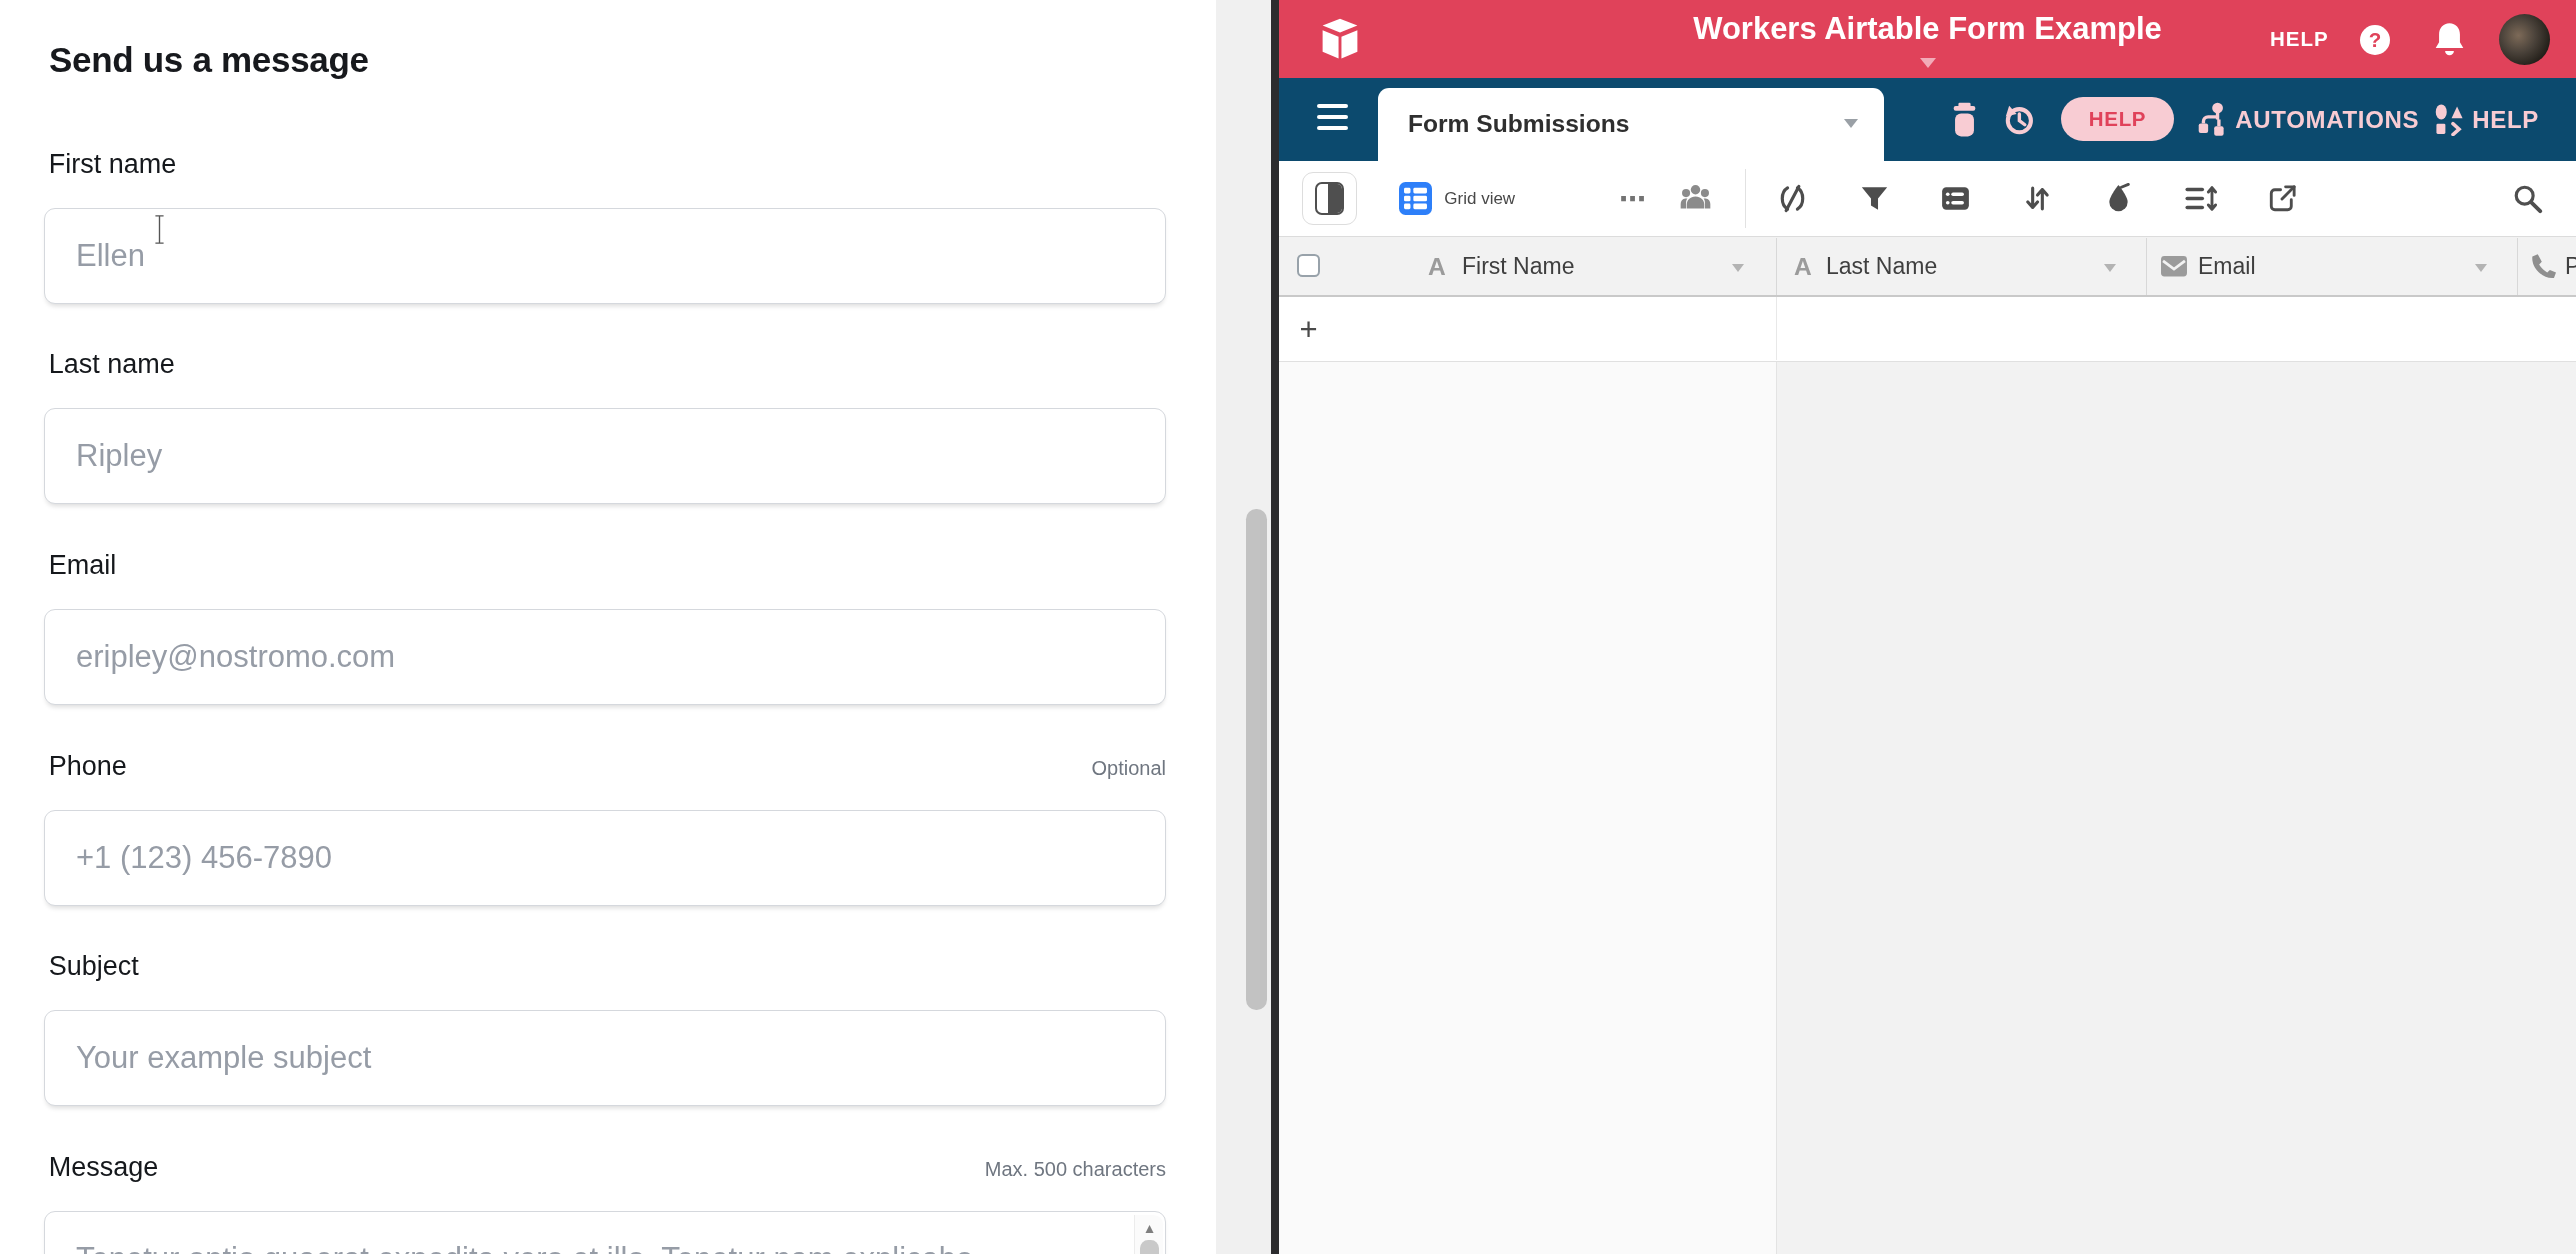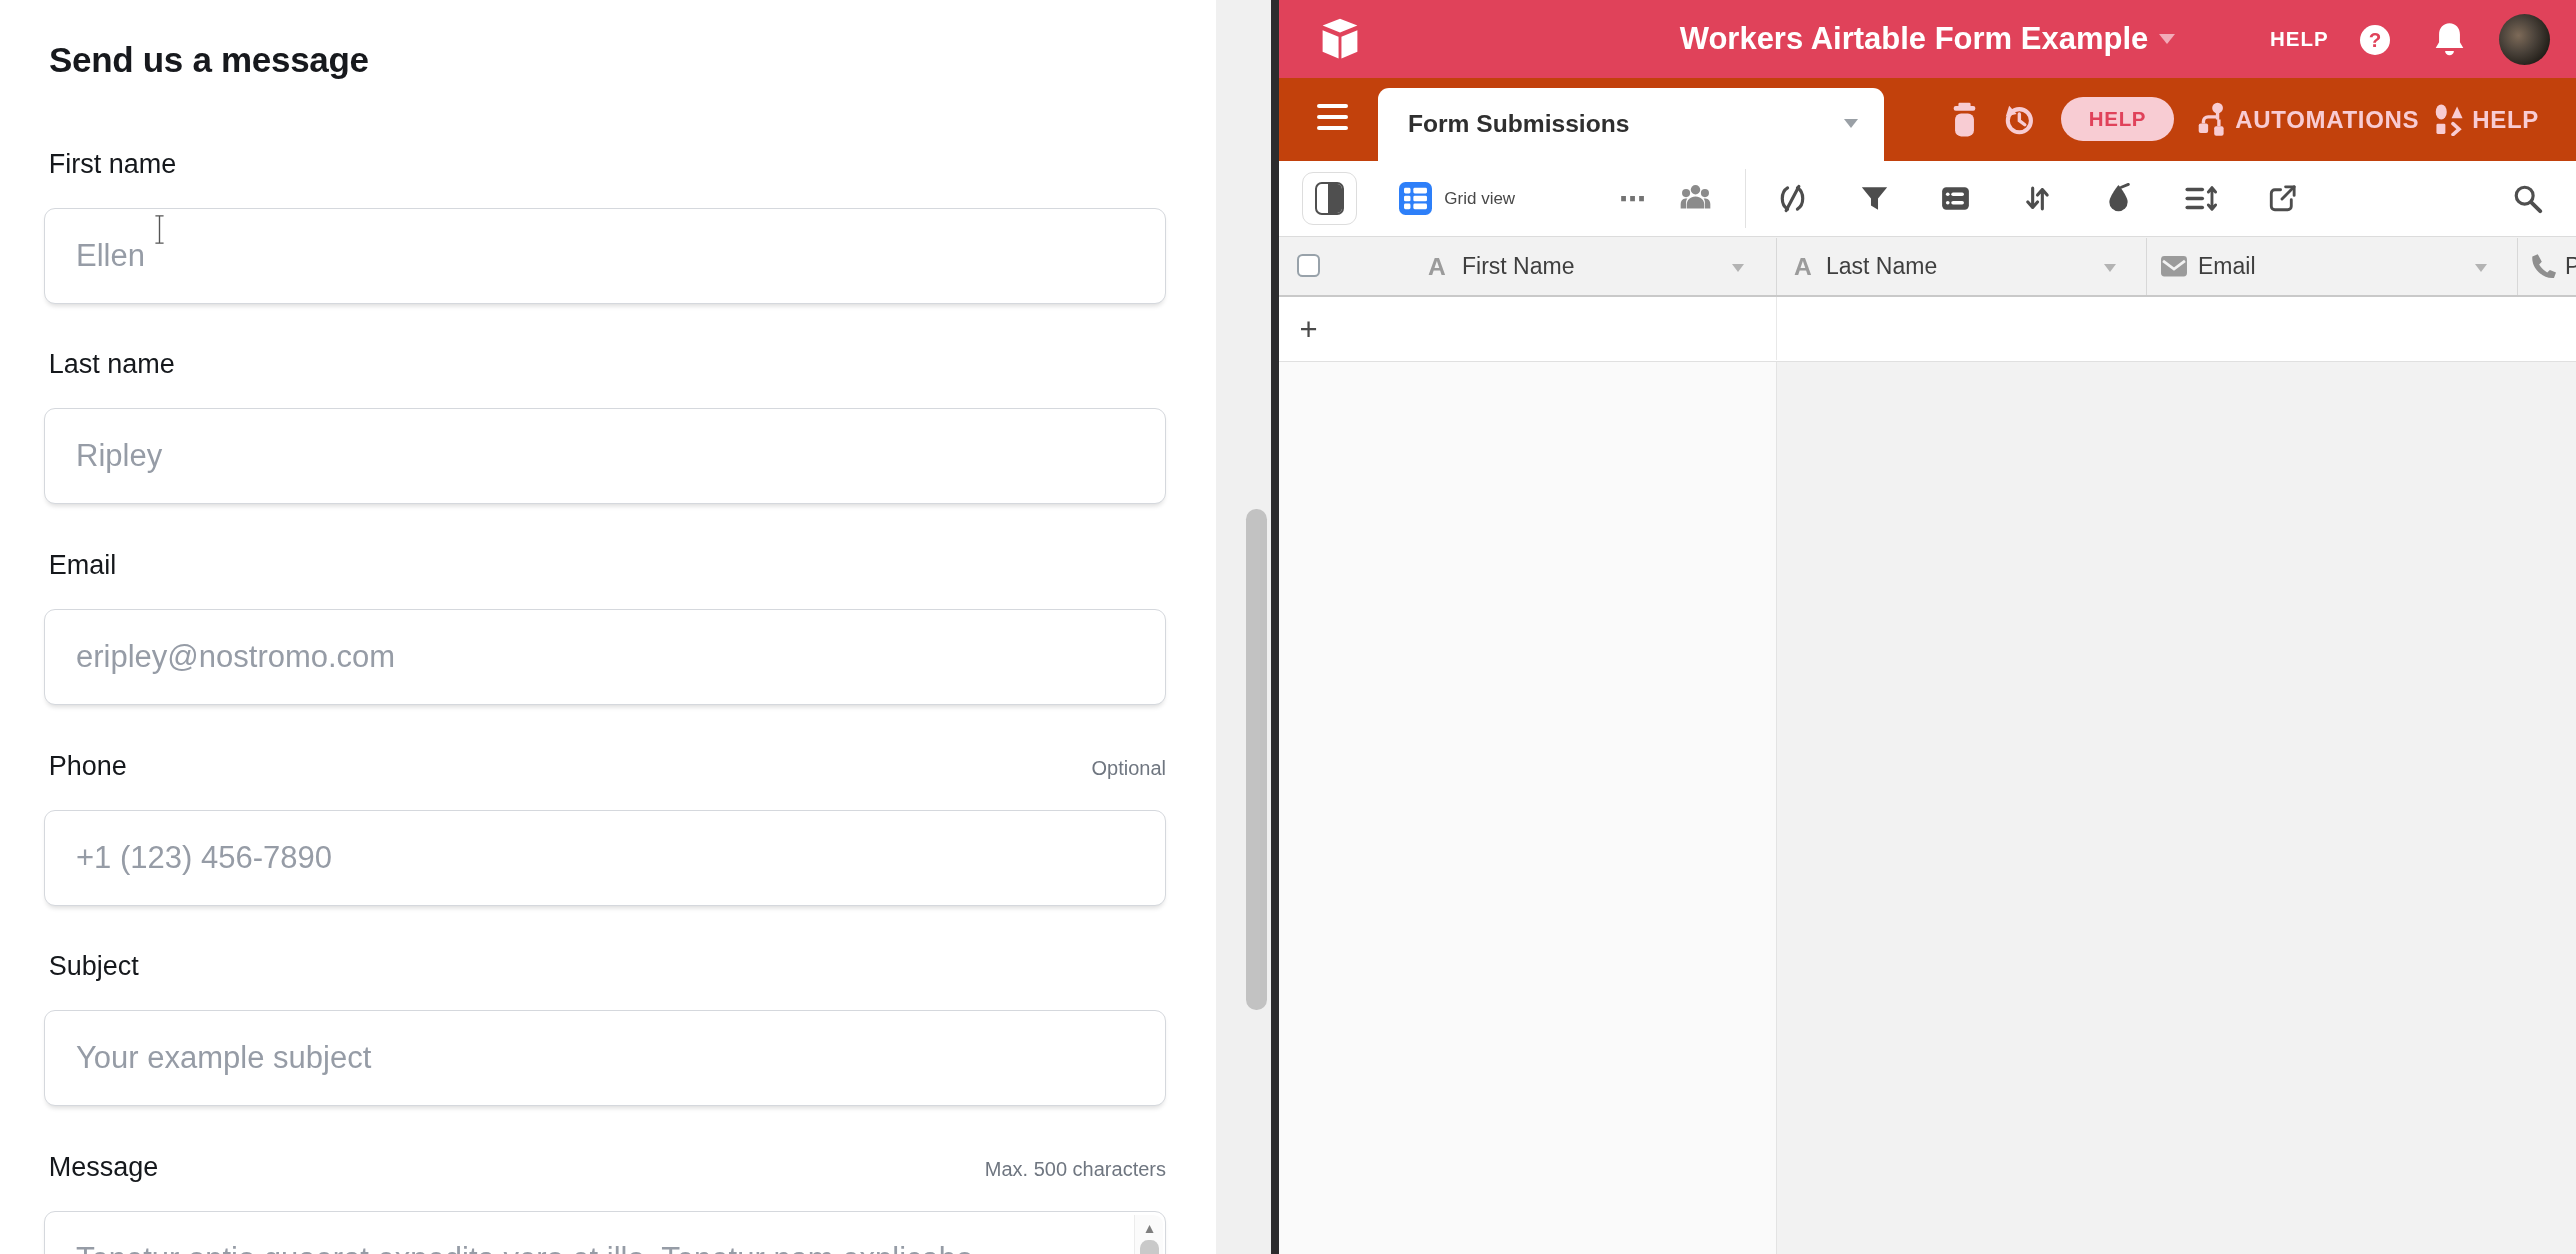--- a/index.html
+++ b/index.html
@@ -29,32 +29,32 @@
   .msg-sb-thumb { position:absolute; left:4.8px; top:24.6px; width:19px; height:27px; background:#c9c9c9; border-radius:8.2px; }
 
   
   #page-scrollbar { position:absolute; left:1216px; top:0; width:55px; height:1255px; background:#f0f0f0; }
   #page-scrollbar .thumb { position:absolute; left:30px; top:509px; width:20.5px; height:501px; background:#c2c2c2; border-radius:10.2px; }
   #pane-divider { position:absolute; left:1271px; top:0; width:8.2px; height:1255px; background:#2c2c2e; }
 
   
   #at-pane { position:absolute; left:1279px; top:0; width:1297px; height:1255px; overflow:hidden; background:#f2f2f2; }
   .at-topbar { position:absolute; left:0; top:0; width:1297px; height:78px; background:#e0425a; }
-  .at-title-wrap { position:absolute; inset:0; display:flex; align-items:center; justify-content:center; gap:11px; }
+  .at-title-wrap { position:absolute; inset:0; display:flex; align-items:center; justify-content:center; gap:11px;flex-direction:column; }
   .at-title { font-size:31px; font-weight:600; color:#fff; }
   .caret { width:0; height:0; border-left:8.2px solid transparent; border-right:8.2px solid transparent; border-top:10.2px solid #f2abb8; }
   .at-logo { position:absolute; left:42px; top:18px; }
   .at-help { position:absolute; left:991px; top:0; height:78px; display:flex; align-items:center; font-size:20.5px; font-weight:700; letter-spacing:1px; color:#fff; }
   .q-circle { position:absolute; left:1081px; top:24.6px; width:30px; height:30px; border-radius:50%; background:#fff; color:#e0425a; font-size:20.5px; font-weight:800; display:flex; align-items:center; justify-content:center; }
   .q-circle::before { content:"?"; }
   .at-bell { position:absolute; left:1155px; top:22px; }
   .at-avatar { position:absolute; left:1220px; top:13.7px; width:51px; height:51px; border-radius:50%;
     background:radial-gradient(circle at 38% 42%, #7d6a58 0%, #4a423a 40%, #17140f 85%); }
 
-  .at-row2 { position:absolute; left:0; top:78px; width:1297px; height:83px; background:#c2410c;padding-left:32px; }
+  .at-row2 { position:absolute; left:0; top:78px; width:1297px; height:83px; background:#0c4a6e;padding-left:32px; }
   .hamburger { position:absolute; left:38px; top:26px; width:31px; }
   .hamburger span { display:block; width:31px; height:4.1px; background:#fff; border-radius:2px; margin-bottom:6.8px; }
   .at-tab { position:absolute; left:99px; top:9.6px; width:506px; height:73px; background:#fff; border-radius:11px 11px 0 0; display:flex; align-items:center; }
   .at-tab .tab-label { margin-left:30px; font-size:24.6px; font-weight:600; color:#2f2f2f; }
   .tab-caret { position:absolute; right:26px; top:31px; border-left:7.5px solid transparent; border-right:7.5px solid transparent; border-top:9.6px solid #9aa0a6; }
   .pill { position:absolute; left:782px; top:19px; width:113px; height:44px; border-radius:22px; background:#f8ccd3; display:flex; align-items:center; justify-content:center; font-size:20.5px; font-weight:700; letter-spacing:0.7px; color:#e0425a; }
   .r2-group { position:absolute; top:0; height:83px; display:flex; align-items:center; gap:8.2px; }
   .r2-label { font-size:24px; font-weight:700; letter-spacing:0.7px; color:#f8ccd3; }
 
   .at-toolbar { position:absolute; left:0; top:161px; width:1297px; height:76px; background:#fff; border-bottom:1.4px solid #dcdcdc; }

